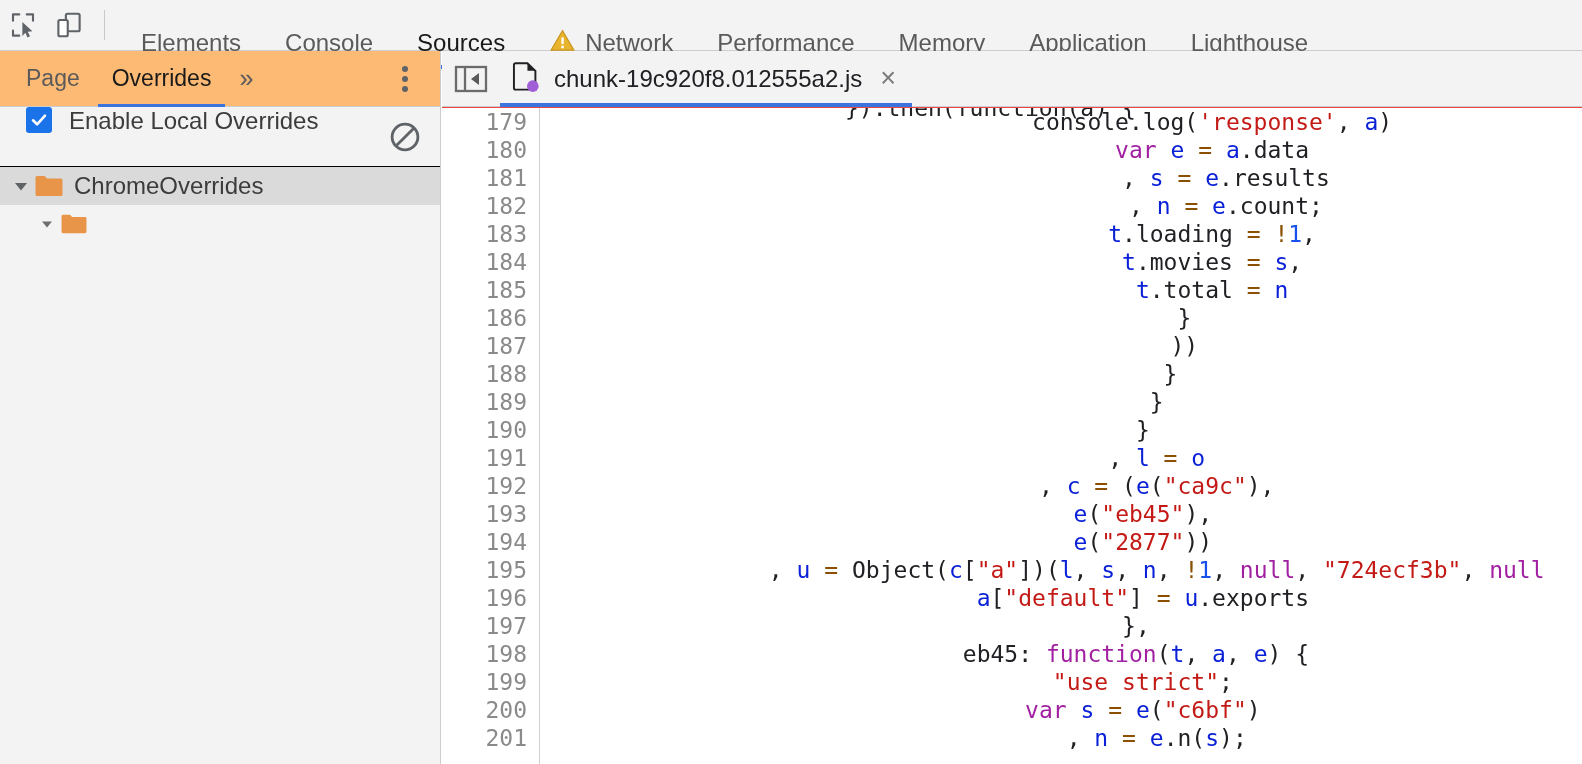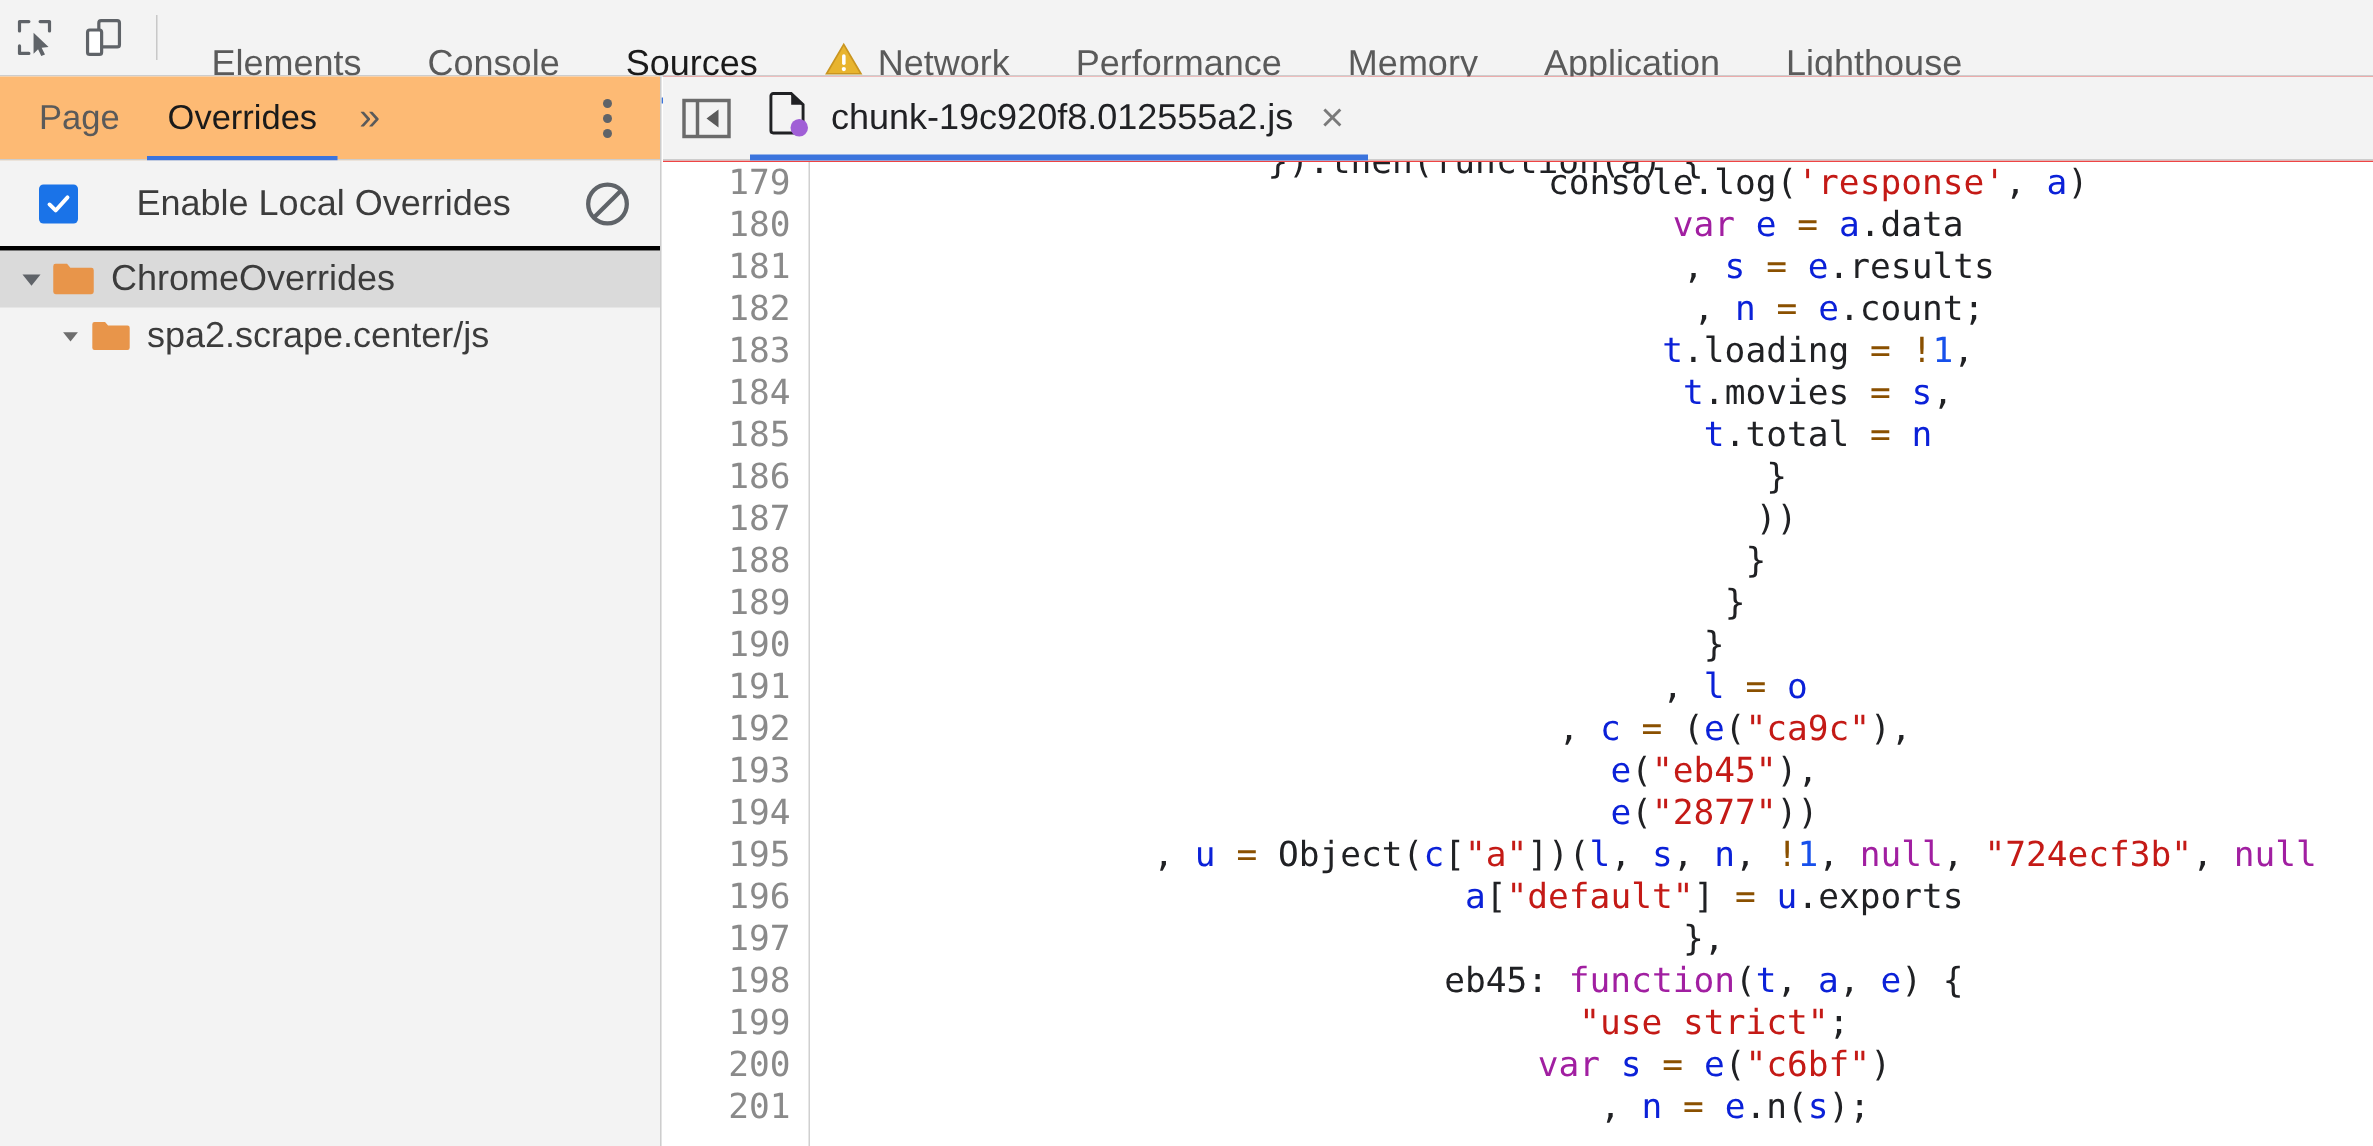--- a/index.html
+++ b/index.html
@@ -67,25 +67,24 @@
     display: flex; align-items: center; height: 56px;
   }
   #nav-kebab {
     position: absolute; right: 18px; top: 0; height: 56px;
     display: flex; flex-direction: column; align-items: center;
     justify-content: center; gap: 4px; cursor: pointer; width: 34px;
   }
   #nav-kebab i { width: 6px; height: 6px; border-radius: 50%; background: #5f6368; display:block; }
 
   #overrides-header {
-    height: 60px; display: flex; align-items: center;
+    height: 60px; display: flex; align-items: flex-start;
     padding: 0 0 0 26px; position: relative;
-    border-bottom: 3px solid #000000;
+    border-bottom: 1px solid #000000;
     background: #f3f3f3;
-    gap: 22px;
   }
   #enable-overrides-checkbox {
     width: 26px; height: 26px; border-radius: 3px;
     background: #1a73e8; display: flex; align-items: center;
     justify-content: center; cursor: pointer; flex: none;
   }
   #enable-overrides-checkbox svg { display:block; }
   #enable-overrides-label {
     margin-left: 17px; font-size: 24px; color: #3c3c3c; cursor: pointer;
   }
@@ -284,21 +283,20 @@
       <span class="tw">
         <svg width="18" height="18" viewBox="0 0 20 20">
             <path d="M4.5 7.2 L15.5 7.2 L10 14 Z" fill="#6d6d6d"></path>
           </svg>
       </span>
       <span class="ficon">
         <svg width="28" height="24" viewBox="0 0 30 26">
           <path d="M1.5 4.5a1.6 1.6 0 0 1 1.6-1.6h7.6l2.2 2.6h14a1.6 1.6 0 0 1 1.6 1.6v14.4a1.6 1.6 0 0 1-1.6 1.6H3.1a1.6 1.6 0 0 1-1.6-1.6z" fill="#e8954a"></path>
         </svg>
       </span>
-      <span class="tree-label">spa2.scrape.center/js</span>
     </div>
 
 
   </div>
 </div>
 
 <div id="editor-pane">
 
   <div id="editor-tabbar">
     <div id="nav-collapse-btn">

